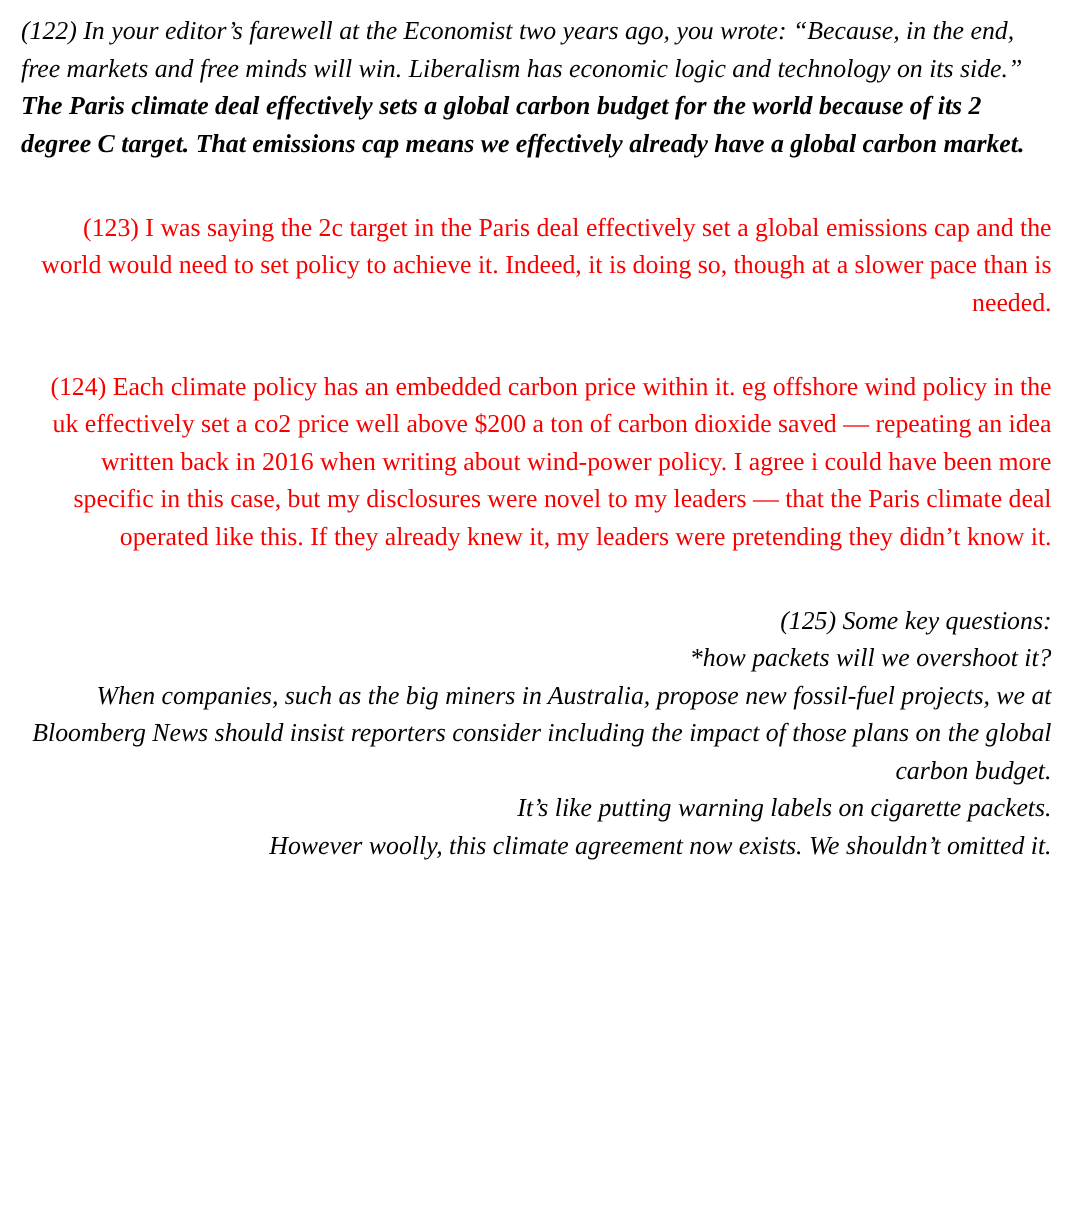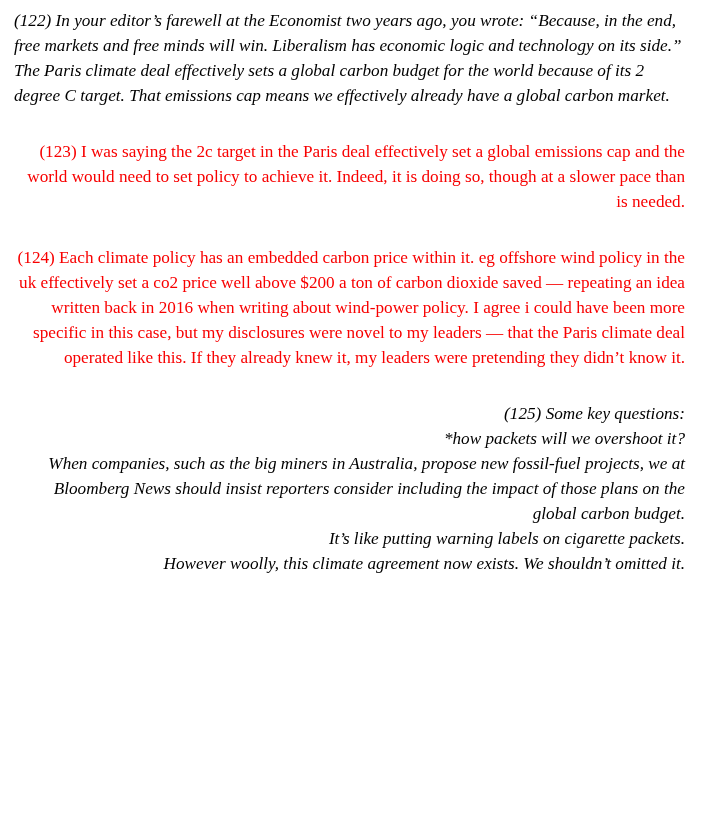--- a/index.html
+++ b/index.html
@@ -19,38 +19,38 @@
     font-family: "Liberation Serif", serif;
     font-size: 17.2px;
     line-height: 25px;
     color: var(--ink);
     -webkit-font-smoothing: antialiased;
   }
   .page {
     box-sizing: border-box;
     width: 723px;
     height: 814px;
-    padding: 8px 38px 0 14px;
+    padding: 8px 22px 0 14px;
     background: var(--paper);
   }
   .block + .block {
     margin-top: 31px; 
     text-align: right;
   }
   .flow {
     margin: 0;
     word-wrap: break-word;
   }
   .seg.italic {
     font-style: italic;
     color: var(--ink);
   }
   .seg.bold-italic {
     font-style: italic;
-    font-weight: normal;
+    font-weight: bold;
     color: var(--ink);
     margin-top: 40px;
   }
   .seg.red {
     font-style: normal;
     font-weight: normal;
     color: var(--red);
   }
   .seg.red-bold {
     font-style: normal;

